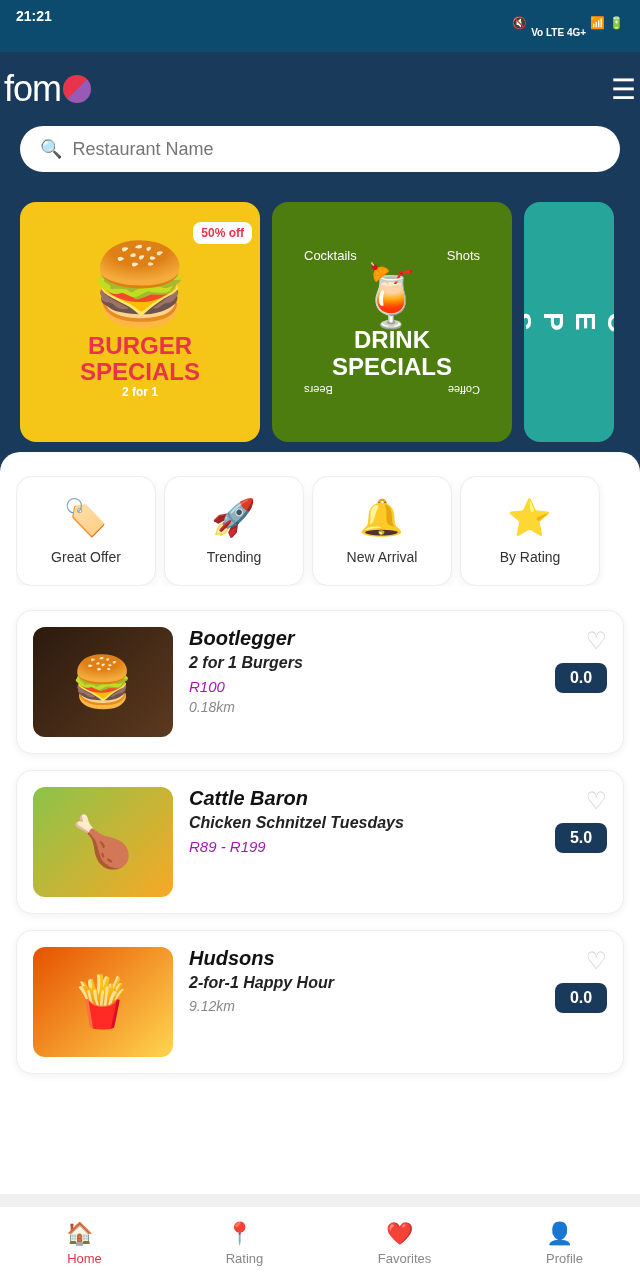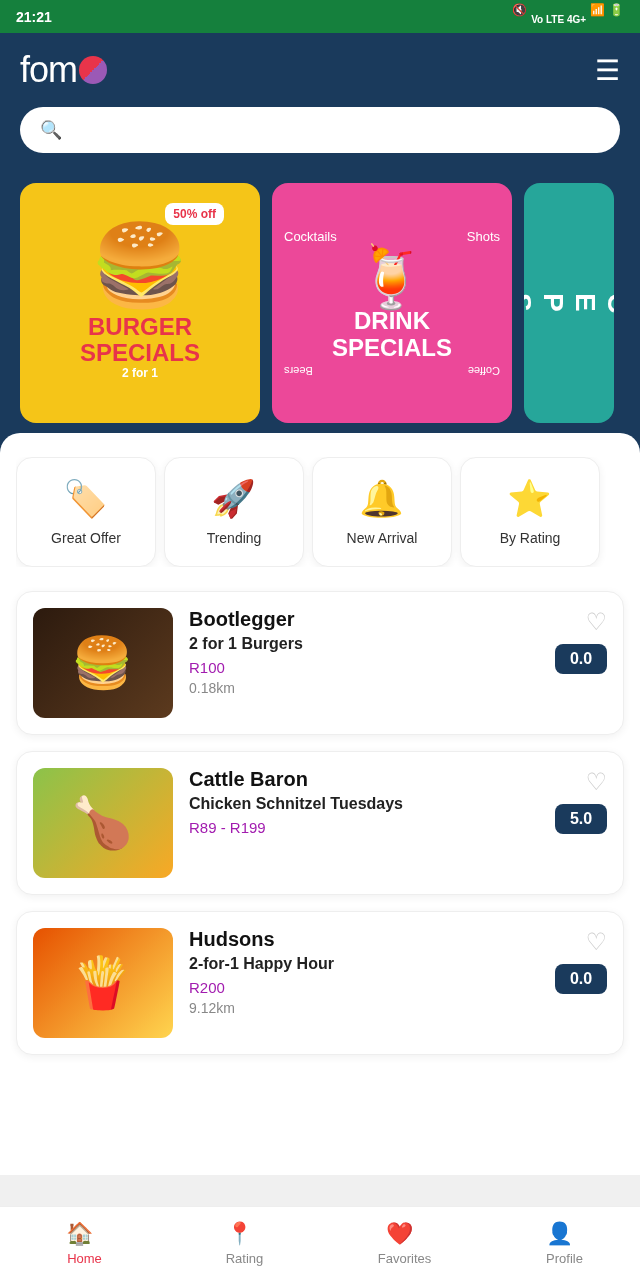--- a/index.html
+++ b/index.html
@@ -1,36 +1,36 @@
 <!DOCTYPE html>
 <html><head>
   <meta charset="utf-8">
   <meta name="viewport" content="width=640px">
   <style>
     * { margin: 0; padding: 0; box-sizing: border-box; }
     body { width: 640px; font-family: 'Arial', sans-serif; background: #f0f0f0; overflow-x: hidden; }
 
     
     .status-bar {
-      background: #15803d;
+      background: #0c4a6e;
       color: white;
       display: flex;
       justify-content: space-between;
-      align-items: flex-end;
+      align-items: flex-start;
       padding: 8px 16px;
       font-size: 14px;
       font-weight: bold;
-      height: 33px;
+      height: 52px;
     }
     .status-icons { display: flex; align-items: center; gap: 4px; font-size: 12px; }
 
     
     .header {
       background: #1a3a5c;
-      padding: 16px 20px;
+      padding: 16px 4px;
       display: flex;
       align-items: center;
       justify-content: space-between;
     }
     .logo { display: flex; align-items: center; }
     .logo-text { color: white; font-size: 36px; font-weight: 300; letter-spacing: -1px; }
     .logo-dot {
       width: 28px; height: 28px;
       background: linear-gradient(135deg, #e8344a 50%, #9b59b6 50%);
       border-radius: 50%;
@@ -82,26 +82,26 @@
     }
     .banner-burger {
       background: #f5c518;
       display: flex;
       flex-direction: column;
       align-items: center;
       justify-content: center;
       padding: 16px;
     }
     .banner-drink {
-      background: #ec4899;
+      background: #4d7c0f;
       display: flex;
       flex-direction: column;
       align-items: center;
       justify-content: center;
-      padding: 12px;
+      padding: 32px;
     }
     .banner-partial {
       background: #26a69a;
       width: 90px;
     }
     .banner-title {
       font-weight: 900;
       font-size: 24px;
       text-align: center;
       line-height: 1.1;
@@ -116,21 +116,21 @@
     .drink-bottom { color: white; font-size: 11px; display: flex; justify-content: space-between; width: 100%; margin-top: 4px; transform: rotate(180deg); }
     .drink-glass { font-size: 60px; line-height: 1; }
     .badge-50 {
       background: white;
       color: #e8344a;
       border-radius: 8px;
       padding: 4px 8px;
       font-size: 12px;
       font-weight: bold;
       position: absolute;
-      top: 20px; right: 36px;
+      top: 20px; right: 8px;
     }
 
     
     .main-content {
       background: white;
       border-radius: 20px 20px 0 0;
       margin-top: -20px;
       padding: 24px 16px;
       min-height: 600px;
     }
@@ -187,21 +187,21 @@
     .restaurant-img-cattle {
       background: linear-gradient(135deg, #8bc34a, #f9a825);
       display: flex; align-items: center; justify-content: center;
       font-size: 50px; height: 100%;
     }
     .restaurant-img-hudsons {
       background: linear-gradient(135deg, #e65100, #ffd54f);
       display: flex; align-items: center; justify-content: center;
       font-size: 50px; height: 100%;
     }
-    .restaurant-info { flex: 1; }
+    .restaurant-info { flex: 1; font-style: italic; }
     .restaurant-name { font-size: 20px; font-weight: bold; color: #111; margin-bottom: 4px; }
     .restaurant-deal { font-size: 16px; font-weight: bold; color: #222; margin-bottom: 6px; }
     .restaurant-price { font-size: 15px; color: #a21caf; margin-bottom: 4px; }
     .restaurant-distance { font-size: 14px; color: #888; }
     .restaurant-actions {
       display: flex;
       flex-direction: column;
       align-items: flex-end;
       gap: 8px;
     }
@@ -264,20 +264,21 @@
   <div class="logo">
     <span class="logo-text">fom</span>
     <div class="logo-dot"></div>
   </div>
   <div class="menu-icon">☰</div>
 </div>
 
 <div class="search-container">
   <div class="search-bar">
     <span class="search-icon-svg">🔍</span>
+    <input class="search-input" type="text" placeholder="Restaurant Name" style="">
   </div>
 </div>
 
 <div class="banners-container">
   <div class="banners-scroll">
 
     <div class="banner banner-burger">
       <div class="badge-50">50% off</div>
       <div class="burger-emoji">🍔</div>
       <div class="banner-title">BURGER<br>SPECIALS</div>
@@ -363,21 +364,20 @@
       </div>
     </div>
 
     <div class="restaurant-card">
       <div class="restaurant-image">
         <div class="restaurant-img-hudsons">🍟</div>
       </div>
       <div class="restaurant-info">
         <div class="restaurant-name">Hudsons</div>
         <div class="restaurant-deal">2-for-1 Happy Hour</div>
-        <div class="restaurant-price">R200</div>
         <div class="restaurant-distance">9.12km</div>
       </div>
       <div class="restaurant-actions">
         <button class="heart-btn">♡</button>
         <div class="rating-badge">0.0</div>
       </div>
     </div>
 
   </div>
 </div>

